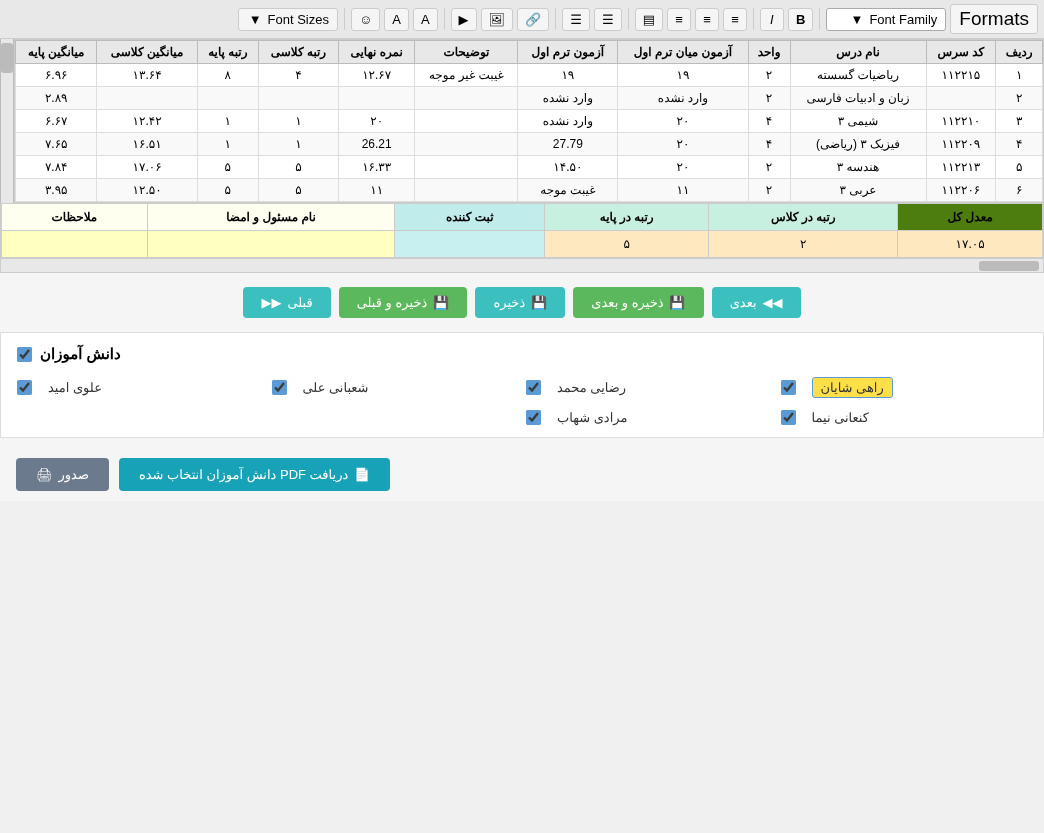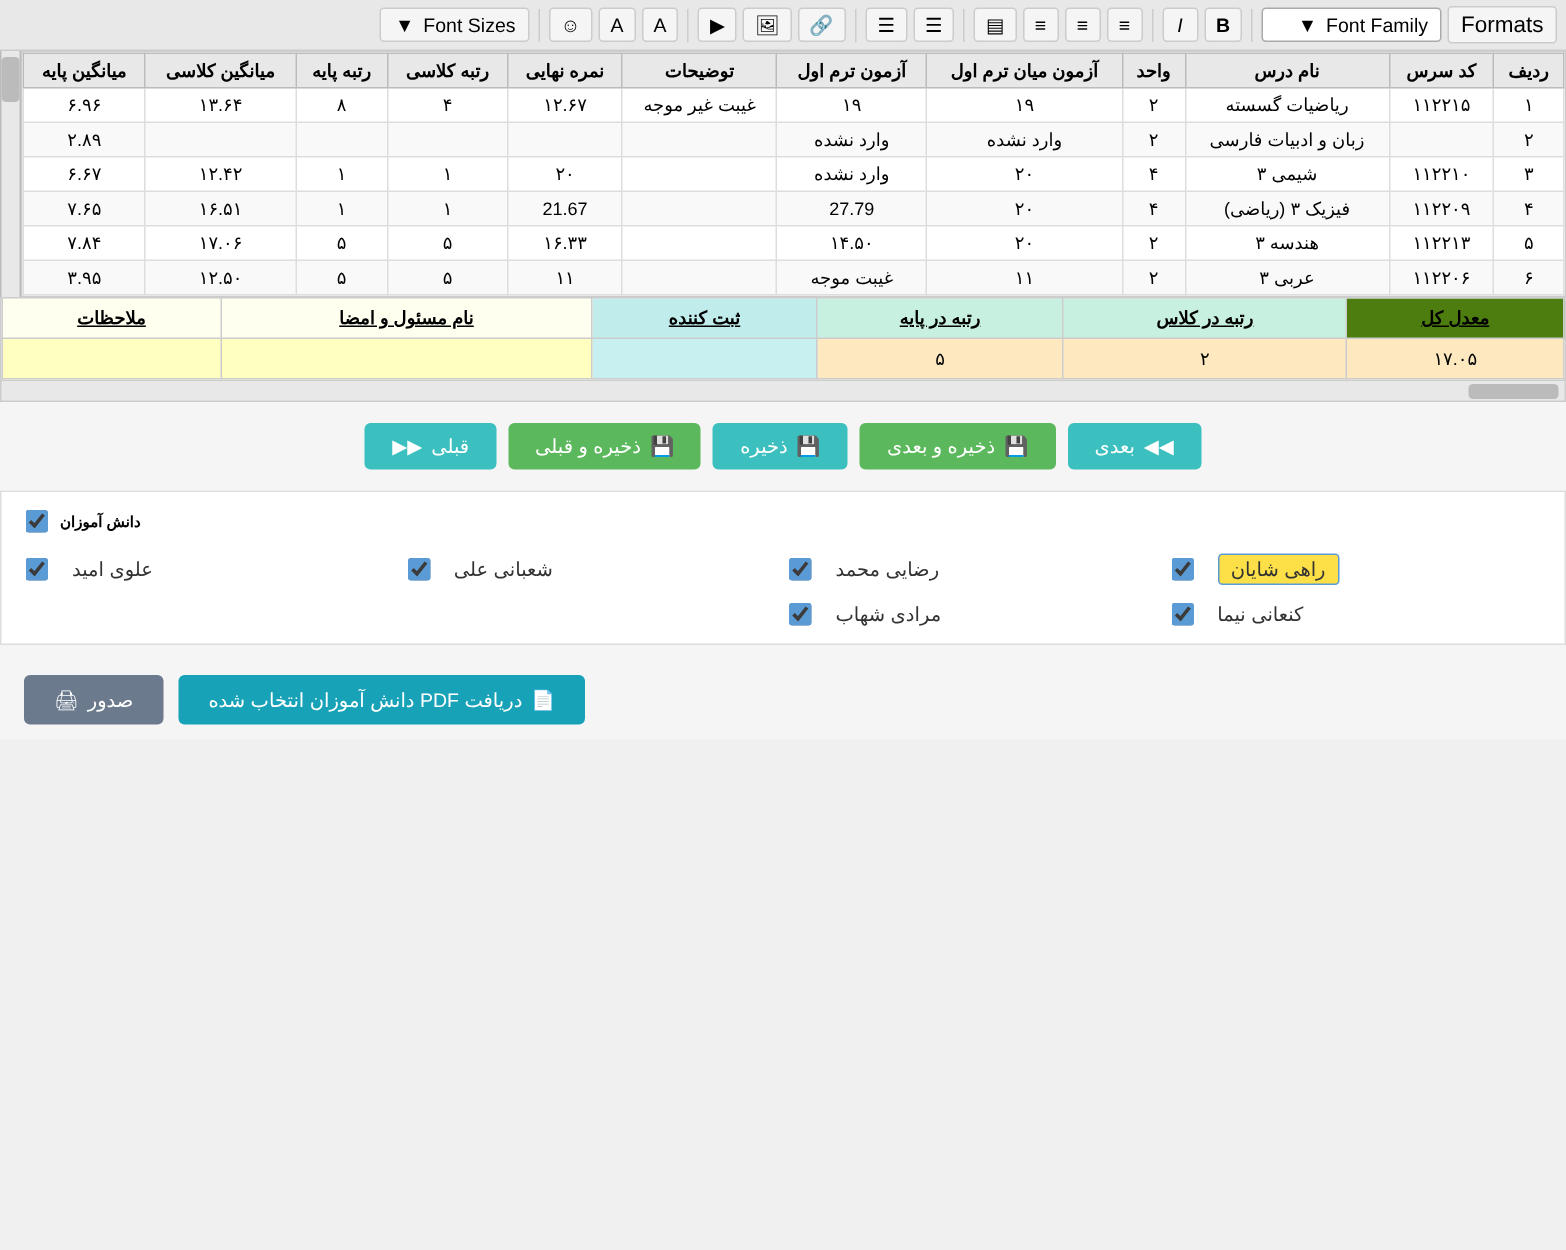--- a/index.html
+++ b/index.html
@@ -31,21 +31,21 @@
       text-align: center;
     }
     .toolbar-btn.bold { font-weight: bold; }
     .toolbar-btn.italic { font-style: italic; }
     .formats-btn {
       background: #f5f5f5;
       border: 1px solid #ccc;
       border-radius: 3px;
       padding: 3px 8px;
       cursor: pointer;
-      font-size: 15px;
+      font-size: 19px;
     }
     .font-family-selector {
       background: #fff;
       border: 1px solid #aaa;
       border-radius: 3px;
       padding: 3px 8px;
       font-size: 13px;
       display: inline-flex;
       align-items: center;
       gap: 6px;
@@ -109,21 +109,20 @@
       width: 100%;
       border-collapse: collapse;
       direction: rtl;
       font-size: 12px;
     }
     .summary-table th {
       border: 1px solid #ccc;
       padding: 6px 8px;
       text-align: center;
       font-weight: bold;
-      text-decoration: underline;
     }
     .summary-table td {
       border: 1px solid #ccc;
       padding: 6px 8px;
       text-align: center;
     }
     .th-green { background: #c8f0e0; }
     .th-cyan { background: #c0ecec; }
     .th-yellow { background: #fffff0; }
     .th-peach { background: #4d7c0f; }
@@ -325,21 +324,21 @@
               <td>۶.۶۷</td>
             </tr>
             <tr>
               <td>۴</td>
               <td>۱۱۲۲۰۹</td>
               <td>فیزیک ۳ (ریاضی)</td>
               <td>۴</td>
               <td>۲۰</td>
               <td>27.79</td>
               <td></td>
-              <td>21.67</td>
+              <td>26.21</td>
               <td>۱</td>
               <td>۱</td>
               <td>۱۶.۵۱</td>
               <td>۷.۶۵</td>
             </tr>
             <tr>
               <td>۵</td>
               <td>۱۱۲۲۱۳</td>
               <td>هندسه ۳</td>
               <td>۲</td>
@@ -421,21 +420,21 @@
       <span>ذخیره و قبلی</span>
     </button>
     <button class="nav-btn btn-teal">
       <span>قبلی</span>
       <span>▶▶</span>
     </button>
   </div>
 
   <div class="students-section">
     <div class="students-header">
-      <label style="font-size:10px; font-weight:bold;">دانش آموزان</label>
+      <label style="font-size:15px; font-weight:bold;">دانش آموزان</label>
       <input type="checkbox" checked="" style="">
     </div>
     <div class="students-grid" id="students-grid">
     <div class="student-item">
           <span class="student-name selected">راهی شایان</span>
           <input type="checkbox" checked="" style="">
         </div>
         <div class="student-item">
           <span class="student-name">رضایی محمد</span>
           <input type="checkbox" checked="" style="">

